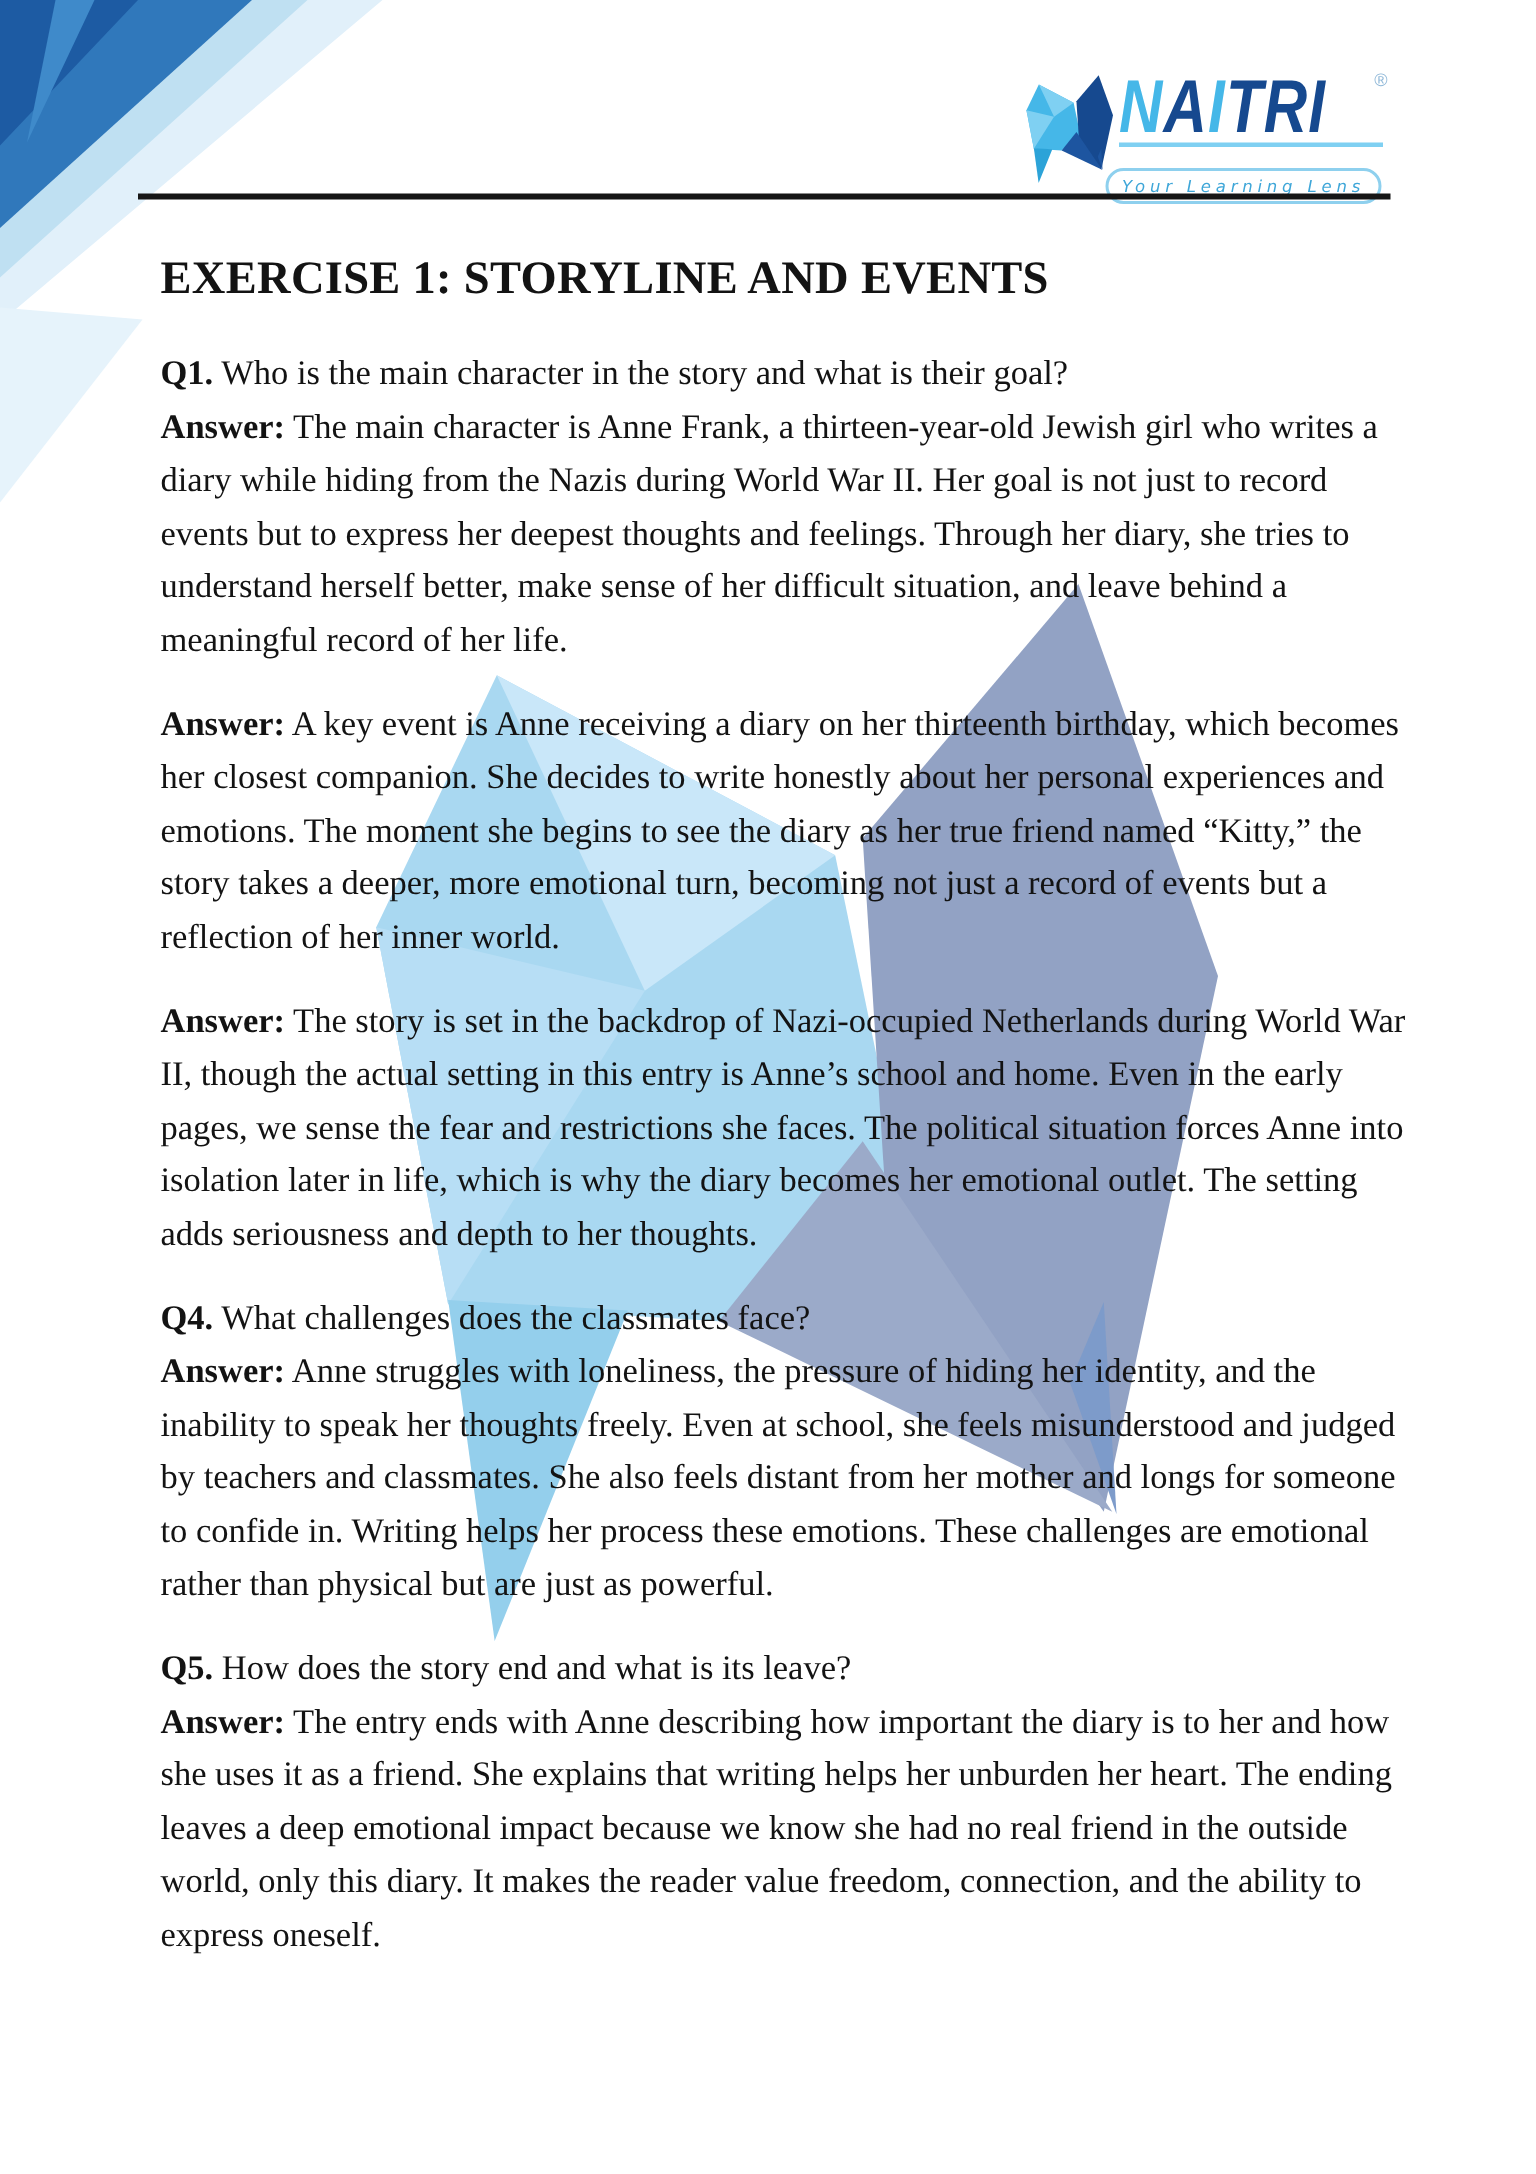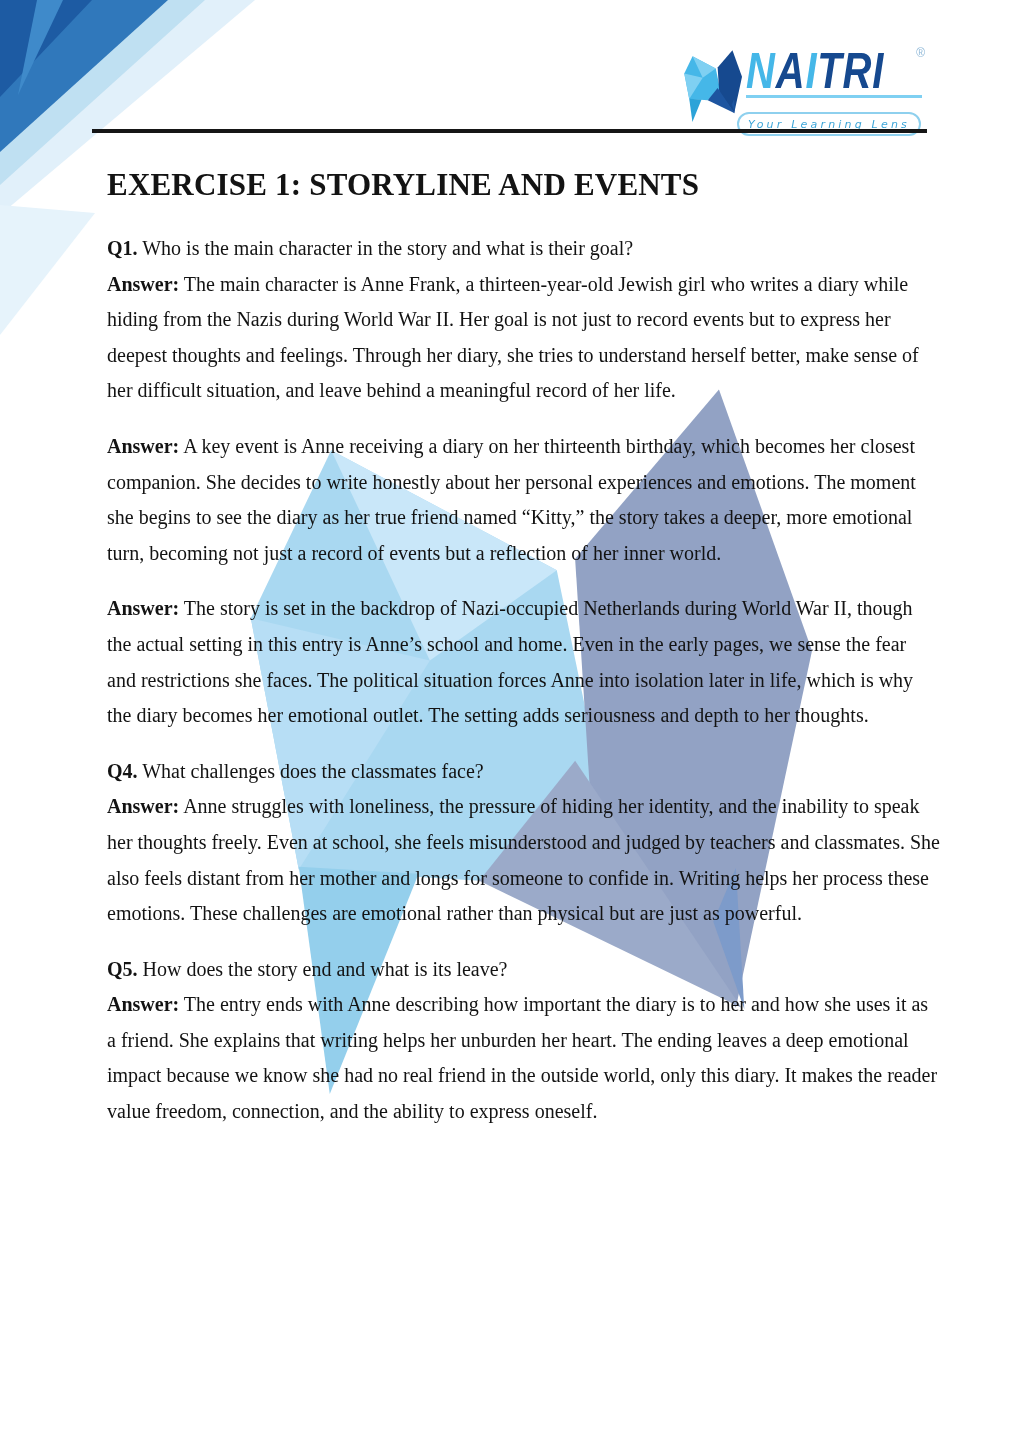--- a/index.html
+++ b/index.html
@@ -42,21 +42,21 @@
     color:var(--tagline-text);
     margin-top:12px;
   }
   
   .header-rule{position:absolute;left:92px;top:129px;width:835px;height:4px;
     background:var(--rule);z-index:2;}
   
   .content{position:absolute;left:107px;top:153px;width:833px;z-index:2;color:var(--text);margin-top:12px;}
   .title{font-size:31px;font-weight:bold;margin:0 0 26px 0;letter-spacing:0.2px;line-height:40px;}
   .qa-block{margin:0 0 20px 0;}
-  .qa-block p{margin:0;font-size:20px;line-height:35.6px;}
+  .qa-block p{margin:0;font-size:23px;line-height:35.6px;}
   .qa-label{font-weight:bold;}
 </style>
 </head>
 <body>
 
 <svg class="corner-svg" viewBox="0 0 260 340" preserveAspectRatio="none">
   <polygon class="c-faint" points="0,0 255,0 0,215"></polygon>
   <polygon class="c-lower" points="0,205 95,213 0,335"></polygon>
   <polygon class="c-light" points="0,0 205,0 0,185"></polygon>
   <polygon class="c-medium" points="0,0 168,0 0,152"></polygon>

